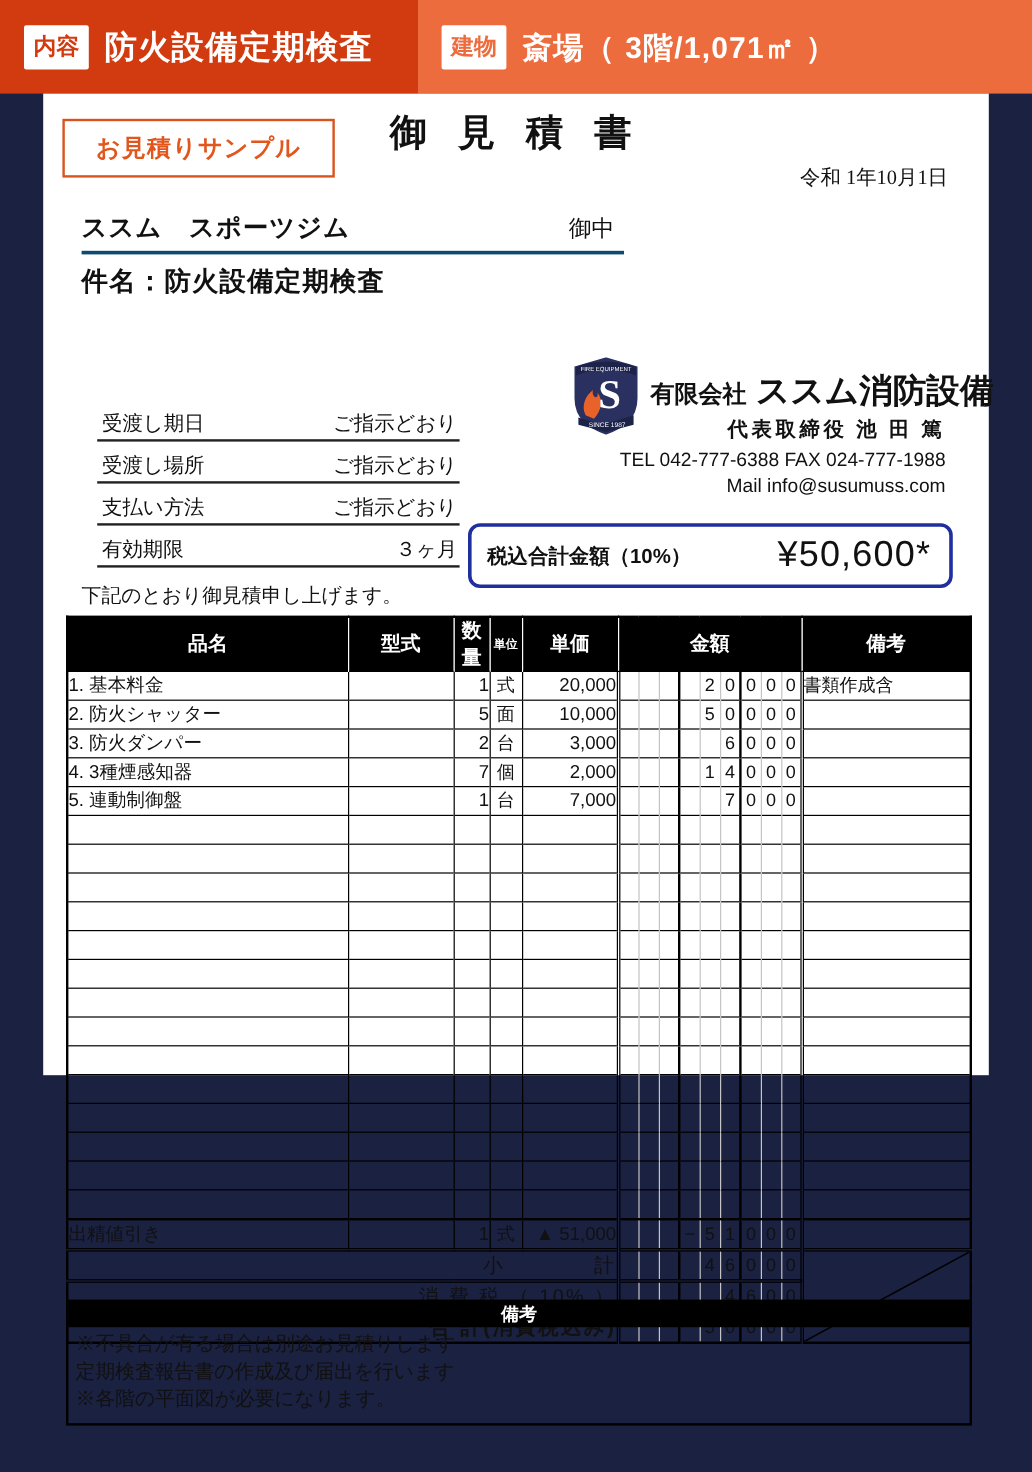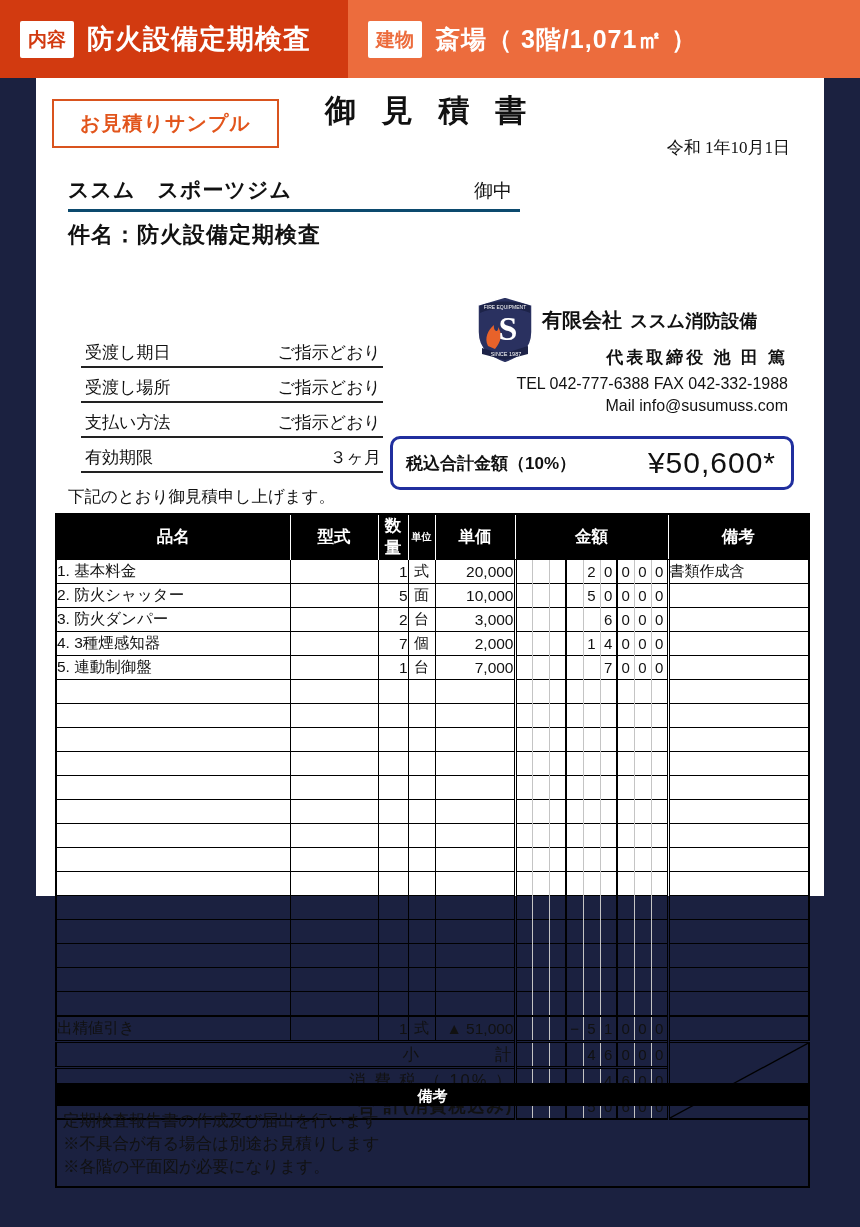--- a/index.html
+++ b/index.html
@@ -24,21 +24,21 @@
   .customer{position:absolute;left:32px;top:98px;width:452px;border-bottom:3px solid #0c4a6e;
     display:flex;justify-content:space-between;align-items:baseline;padding-bottom:5px;}
   .customer-name{font-size:21px;font-weight:bold;letter-spacing:1px;}
   .customer-honorific{font-family:"Liberation Serif",serif;font-size:19px;padding-right:8px;}
   .subject{position:absolute;left:32px;top:142px;font-size:22px;font-weight:bold;letter-spacing:1px;}
   
   .company-postal{position:absolute;left:419px;top:205px;font-size:13px;font-weight:bold;letter-spacing:.5px;}
   .company-logo{position:absolute;left:440px;top:218px;width:58px;height:68px;}
   .company-name{position:absolute;left:506px;top:229px;font-family:"Liberation Serif",serif;font-weight:bold;white-space:nowrap;}
   .company-name .prefix{font-size:20px;margin-right:8px;}
-  .company-name .main{font-size:18px;}
+  .company-name .main{font-size:28px;}
   .company-rep{position:absolute;right:36px;top:268px;font-family:"Liberation Serif",serif;
     font-weight:bold;font-size:17px;letter-spacing:3px;}
   .company-tel{position:absolute;right:36px;top:297px;font-size:16px;}
   .company-mail{position:absolute;right:36px;top:319px;font-size:16px;}
   
   .terms{position:absolute;left:45px;top:263px;width:302px;}
   .term-row{display:flex;justify-content:space-between;align-items:flex-end;
     border-bottom:2px solid #222;height:23px;margin-bottom:8px;font-size:17px;padding:0 2px 2px 4px;}
   
   .total-box{position:absolute;left:354px;top:358px;width:398px;height:48px;border:3px solid #202f9e;
@@ -108,21 +108,21 @@
     <text x="29" y="13" text-anchor="middle" font-size="5" fill="#fff" font-family="Liberation Sans, sans-serif">FIRE EQUIPMENT</text>
     <path d="M12 50 C8 42 12 34 18 29 C17 36 23 37 22 31 C27 38 25 46 19 53 Z" fill="#e8622a"></path>
     <text x="32" y="44" text-anchor="middle" font-size="34" font-weight="bold" fill="#fff" font-family="Liberation Serif, serif">S</text>
     <path d="M6 52 L26 58 L52 50 L52 58 L29 64 L6 58 Z" fill="#1d2348"></path>
     <text x="30" y="60" text-anchor="middle" font-size="5.5" fill="#fff" font-family="Liberation Sans, sans-serif">SINCE 1987</text>
   </svg>
   <div class="company-name">
     <span class="prefix">有限会社</span><span class="main">ススム消防設備</span>
   </div>
   <div class="company-rep">代表取締役 池 田 篤</div>
-  <div class="company-tel">TEL 042-777-6388 FAX 042-332-1988</div>
+  <div class="company-tel">TEL 042-777-6388 FAX 024-777-1988</div>
   <div class="company-mail">Mail info@susumuss.com</div>
 
   <div class="terms">
     <div class="term-row">
       <span>受渡し期日</span>
       <span>ご指示どおり</span>
     </div>
     <div class="term-row">
       <span>受渡し場所</span>
       <span>ご指示どおり</span>
@@ -554,19 +554,19 @@
           <td class="mc mg">6</td>
           <td class="mc">0</td>
           <td class="mc">0</td>
         </tr>
       </tbody>
   </table>
 
   <div class="notes">
     <div class="notes-header">備考</div>
     <div class="notes-body">
+      <div>※不具合が有る場合は別途お見積りします</div>
       <div>定期検査報告書の作成及び届出を行います</div>
-      <div>※不具合が有る場合は別途お見積りします</div>
       <div>※各階の平面図が必要になります。</div>
     </div>
   </div>
 
 </div>
 
 </body></html>

